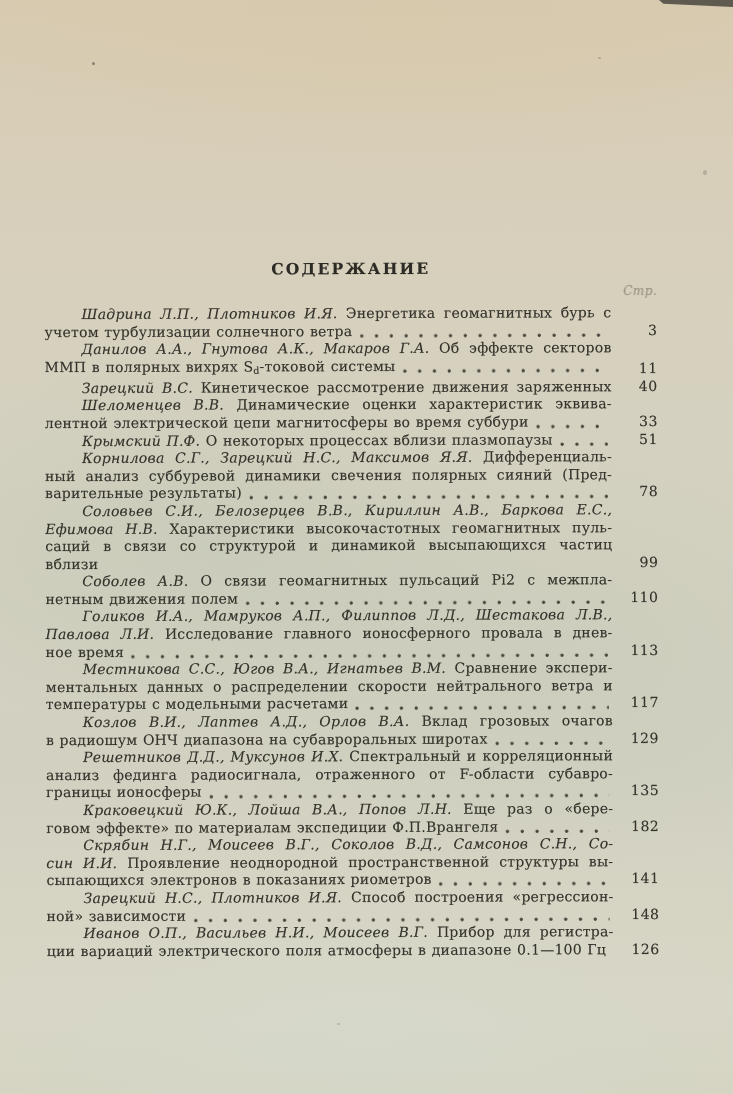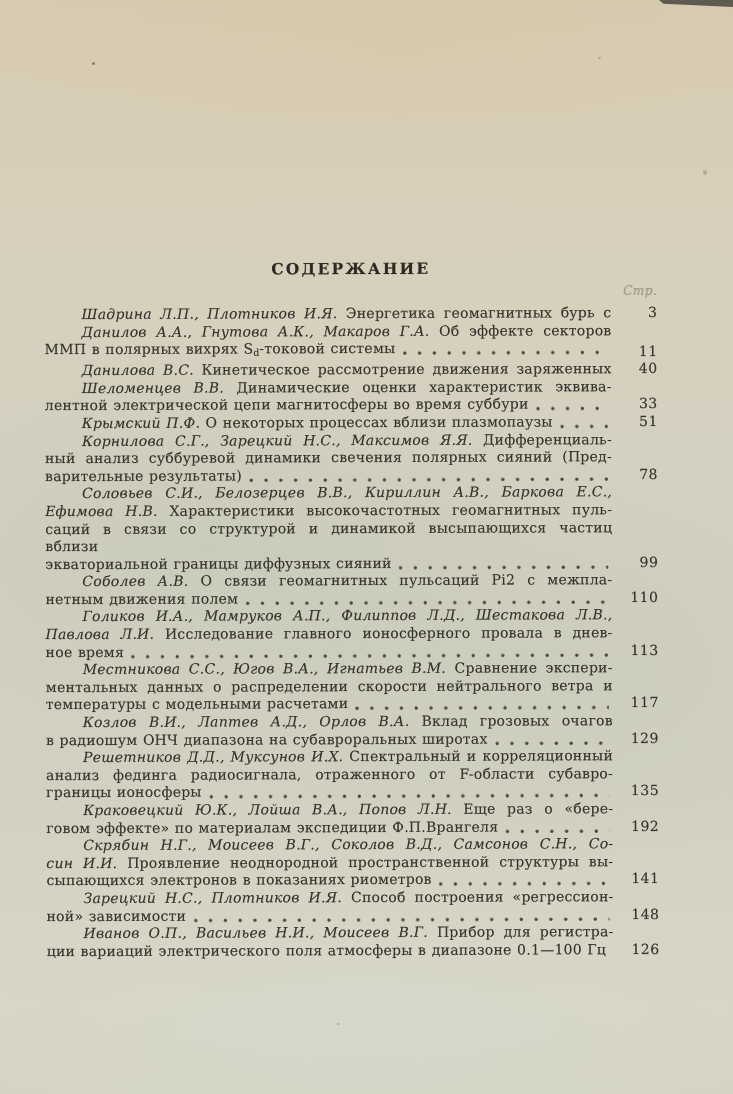--- a/index.html
+++ b/index.html
@@ -67,40 +67,41 @@
 </div>
 
 <div class="content">
   <div class="toc-title">СОДЕРЖАНИЕ</div>
   <div class="page-col-label">Стр.</div>
   <div class="toc-list" id="toc-list">
   <div class="entry">
     <div class="entry-text">
           <div class="line first"><span class="au">Шадрина Л.П., Плотников И.Я.</span><span class="rg"> Энергетика геомагнитных бурь с</span></div>
           <div class="line last">
+            <span class="lt"><span class="au"></span><span class="rg">учетом турбулизации солнечного ветра</span></span>
             <span class="dots"></span>
           </div>
         </div>
     <div class="entry-page">3</div>
   </div>
 
   <div class="entry">
     <div class="entry-text">
           <div class="line first"><span class="au">Данилов А.А., Гнутова А.К., Макаров Г.А.</span><span class="rg"> Об эффекте секторов</span></div>
           <div class="line last">
             <span class="lt"><span class="au"></span><span class="rg">ММП в полярных вихрях S<sub>d</sub>-токовой системы</span></span>
             <span class="dots"></span>
           </div>
         </div>
     <div class="entry-page">11</div>
   </div>
 
   <div class="entry">
     <div class="entry-text">
-          <div class="line first"><span class="au">Данилова В.С.</span><span class="rg"> Кинетическое рассмотрение движения заряженных</span></div>
+          <div class="line first"><span class="au">Зарецкий В.С.</span><span class="rg"> Кинетическое рассмотрение движения заряженных</span></div>
           <div class="line last">
             <span class="dots"></span>
           </div>
         </div>
     <div class="entry-page">40</div>
   </div>
 
   <div class="entry">
     <div class="entry-text">
           <div class="line first"><span class="au">Шеломенцев В.В.</span><span class="rg"> Динамические оценки характеристик эквива-</span></div>
@@ -133,21 +134,20 @@
         </div>
     <div class="entry-page">78</div>
   </div>
 
   <div class="entry">
     <div class="entry-text">
           <div class="line first"><span class="au">Соловьев С.И., Белозерцев В.В., Кириллин А.В., Баркова Е.С.,</span><span class="rg"></span></div>
           <div class="line"><span class="au">Ефимова Н.В.</span><span class="rg"> Характеристики высокочастотных геомагнитных пуль-</span></div>
           <div class="line"><span class="au"></span><span class="rg">саций в связи со структурой и динамикой высыпающихся частиц вблизи</span></div>
           <div class="line last">
-            <span class="lt"><span class="au"></span><span class="rg">экваториальной границы диффузных сияний</span></span>
             <span class="dots"></span>
           </div>
         </div>
     <div class="entry-page">99</div>
   </div>
 
   <div class="entry">
     <div class="entry-text">
           <div class="line first"><span class="au">Соболев А.В.</span><span class="rg"> О связи геомагнитных пульсаций Pi2 с межпла-</span></div>
           <div class="line last">
@@ -206,21 +206,21 @@
   </div>
 
   <div class="entry">
     <div class="entry-text">
           <div class="line first"><span class="au">Краковецкий Ю.К., Лойша В.А., Попов Л.Н.</span><span class="rg"> Еще раз о «бере-</span></div>
           <div class="line last">
             <span class="lt"><span class="au"></span><span class="rg">говом эффекте» по материалам экспедиции Ф.П.Врангеля</span></span>
             <span class="dots"></span>
           </div>
         </div>
-    <div class="entry-page">192</div>
+    <div class="entry-page">182</div>
   </div>
 
   <div class="entry">
     <div class="entry-text">
           <div class="line first"><span class="au">Скрябин Н.Г., Моисеев В.Г., Соколов В.Д., Самсонов С.Н., Со-</span><span class="rg"></span></div>
           <div class="line"><span class="au">син И.И.</span><span class="rg"> Проявление неоднородной пространственной структуры вы-</span></div>
           <div class="line last">
             <span class="lt"><span class="au"></span><span class="rg">сыпающихся электронов в показаниях риометров</span></span>
             <span class="dots"></span>
           </div>

